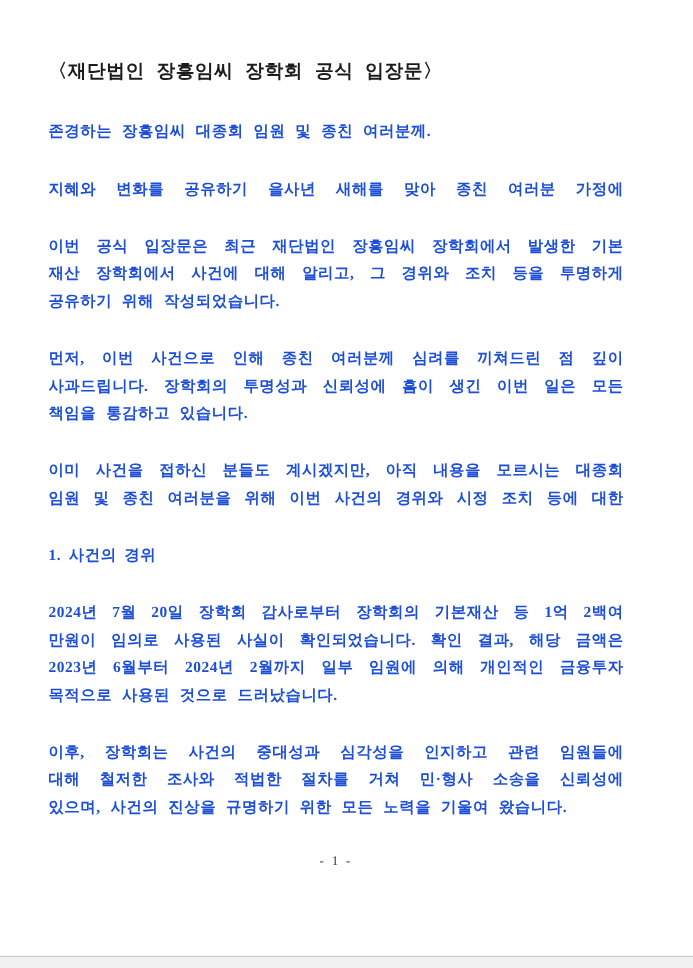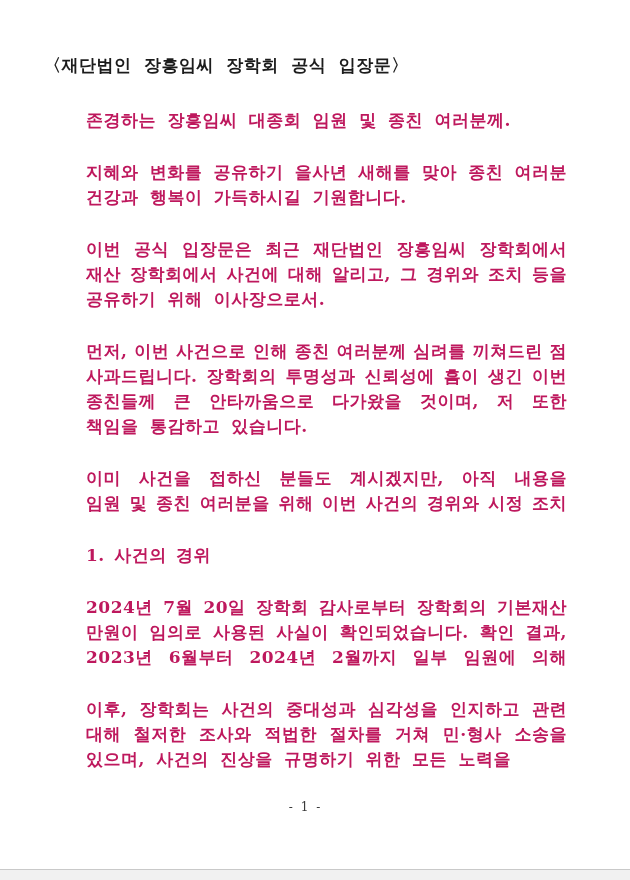--- a/index.html
+++ b/index.html
@@ -6,20 +6,21 @@
   html, body {
     width: 630px;
     height: 880px;
     background: #f1f1f1;
     font-family: "DejaVu Serif", "Liberation Serif", serif;
     overflow: hidden;
   }
   .viewer {
     width: 506px;
     height: 880px;
+    font-family: Liberation Serif, serif;
   }
   .doc-page {
     width: 630px;
     height: 870px;
     background: #ffffff;
     border-bottom: 1px solid #c9c9c9;
     padding: 52px 63px 0 44px;
     overflow: hidden;
   }
   .doc-title {
@@ -28,31 +29,30 @@
     color: #1c1c1c;
     line-height: 26px;
     letter-spacing: 0.5px;
     word-spacing: 6px;
     margin-bottom: 30px;
     white-space: nowrap;
   }
   .para { margin-bottom: 27px; }
   .para.heading { }
   .line {
-    font-size: 17px;
+    font-size: 14px;
     font-weight: 700;
-    color: #be185d;
+    color: #1d4ed8;
     line-height: 25px;
     height: 25px;
     overflow: hidden;
     letter-spacing: 0.5px;
     word-break: keep-all;
     text-align: justify;
     text-align-last: justify;
-    margin-left: 42px;
   }
   .line.last {
     text-align: left;
     text-align-last: left;
     word-spacing: 5px;
   }
   .para.heading .line {
     text-align: right;
     text-align-last: left;
     word-spacing: 3px;
@@ -77,44 +77,43 @@
 
 <div class="viewer">
   <div class="doc-page">
     <div class="doc-title">〈재단법인 장흥임씨 장학회 공식 입장문〉</div>
     <div class="doc-body" id="doc-body">
         <div class="para body">
           <div class="line last">존경하는 장흥임씨 대종회 임원 및 종친 여러분께.</div>
         </div>
         <div class="para body">
           <div class="line">지혜와 변화를 공유하기 을사년 새해를 맞아 종친 여러분 가정에</div>
-          <div class="line last">건강과 행복이 가득하시길 기원합니다.</div>
         </div>
         <div class="para body">
           <div class="line">이번 공식 입장문은 최근 재단법인 장흥임씨 장학회에서 발생한 기본</div>
           <div class="line">재산 장학회에서 사건에 대해 알리고, 그 경위와 조치 등을 투명하게</div>
-          <div class="line last">공유하기 위해 이사장으로서.</div>
+          <div class="line last">공유하기 위해 작성되었습니다.</div>
         </div>
         <div class="para body">
           <div class="line">먼저, 이번 사건으로 인해 종친 여러분께 심려를 끼쳐드린 점 깊이</div>
           <div class="line">사과드립니다. 장학회의 투명성과 신뢰성에 흠이 생긴 이번 일은 모든</div>
-          <div class="line">종친들께 큰 안타까움으로 다가왔을 것이며, 저 또한 이사장으로서</div>
           <div class="line last">책임을 통감하고 있습니다.</div>
         </div>
         <div class="para body">
           <div class="line">이미 사건을 접하신 분들도 계시겠지만, 아직 내용을 모르시는 대종회</div>
           <div class="line">임원 및 종친 여러분을 위해 이번 사건의 경위와 시정 조치 등에 대한</div>
         </div>
         <div class="para heading">
           <div class="line last">1. 사건의 경위</div>
         </div>
         <div class="para body">
           <div class="line">2024년 7월 20일 장학회 감사로부터 장학회의 기본재산 등 1억 2백여</div>
           <div class="line">만원이 임의로 사용된 사실이 확인되었습니다. 확인 결과, 해당 금액은</div>
           <div class="line">2023년 6월부터 2024년 2월까지 일부 임원에 의해 개인적인 금융투자</div>
+          <div class="line last">목적으로 사용된 것으로 드러났습니다.</div>
         </div>
         <div class="para body">
           <div class="line">이후, 장학회는 사건의 중대성과 심각성을 인지하고 관련 임원들에</div>
           <div class="line">대해 철저한 조사와 적법한 절차를 거쳐 민·형사 소송을 신뢰성에</div>
           <div class="line last">있으며, 사건의 진상을 규명하기 위한 모든 노력을 기울여 왔습니다.</div>
         </div>
       </div>
     <div class="page-footer">- 1 -</div>
   </div>
   <div class="page-gap"></div>

